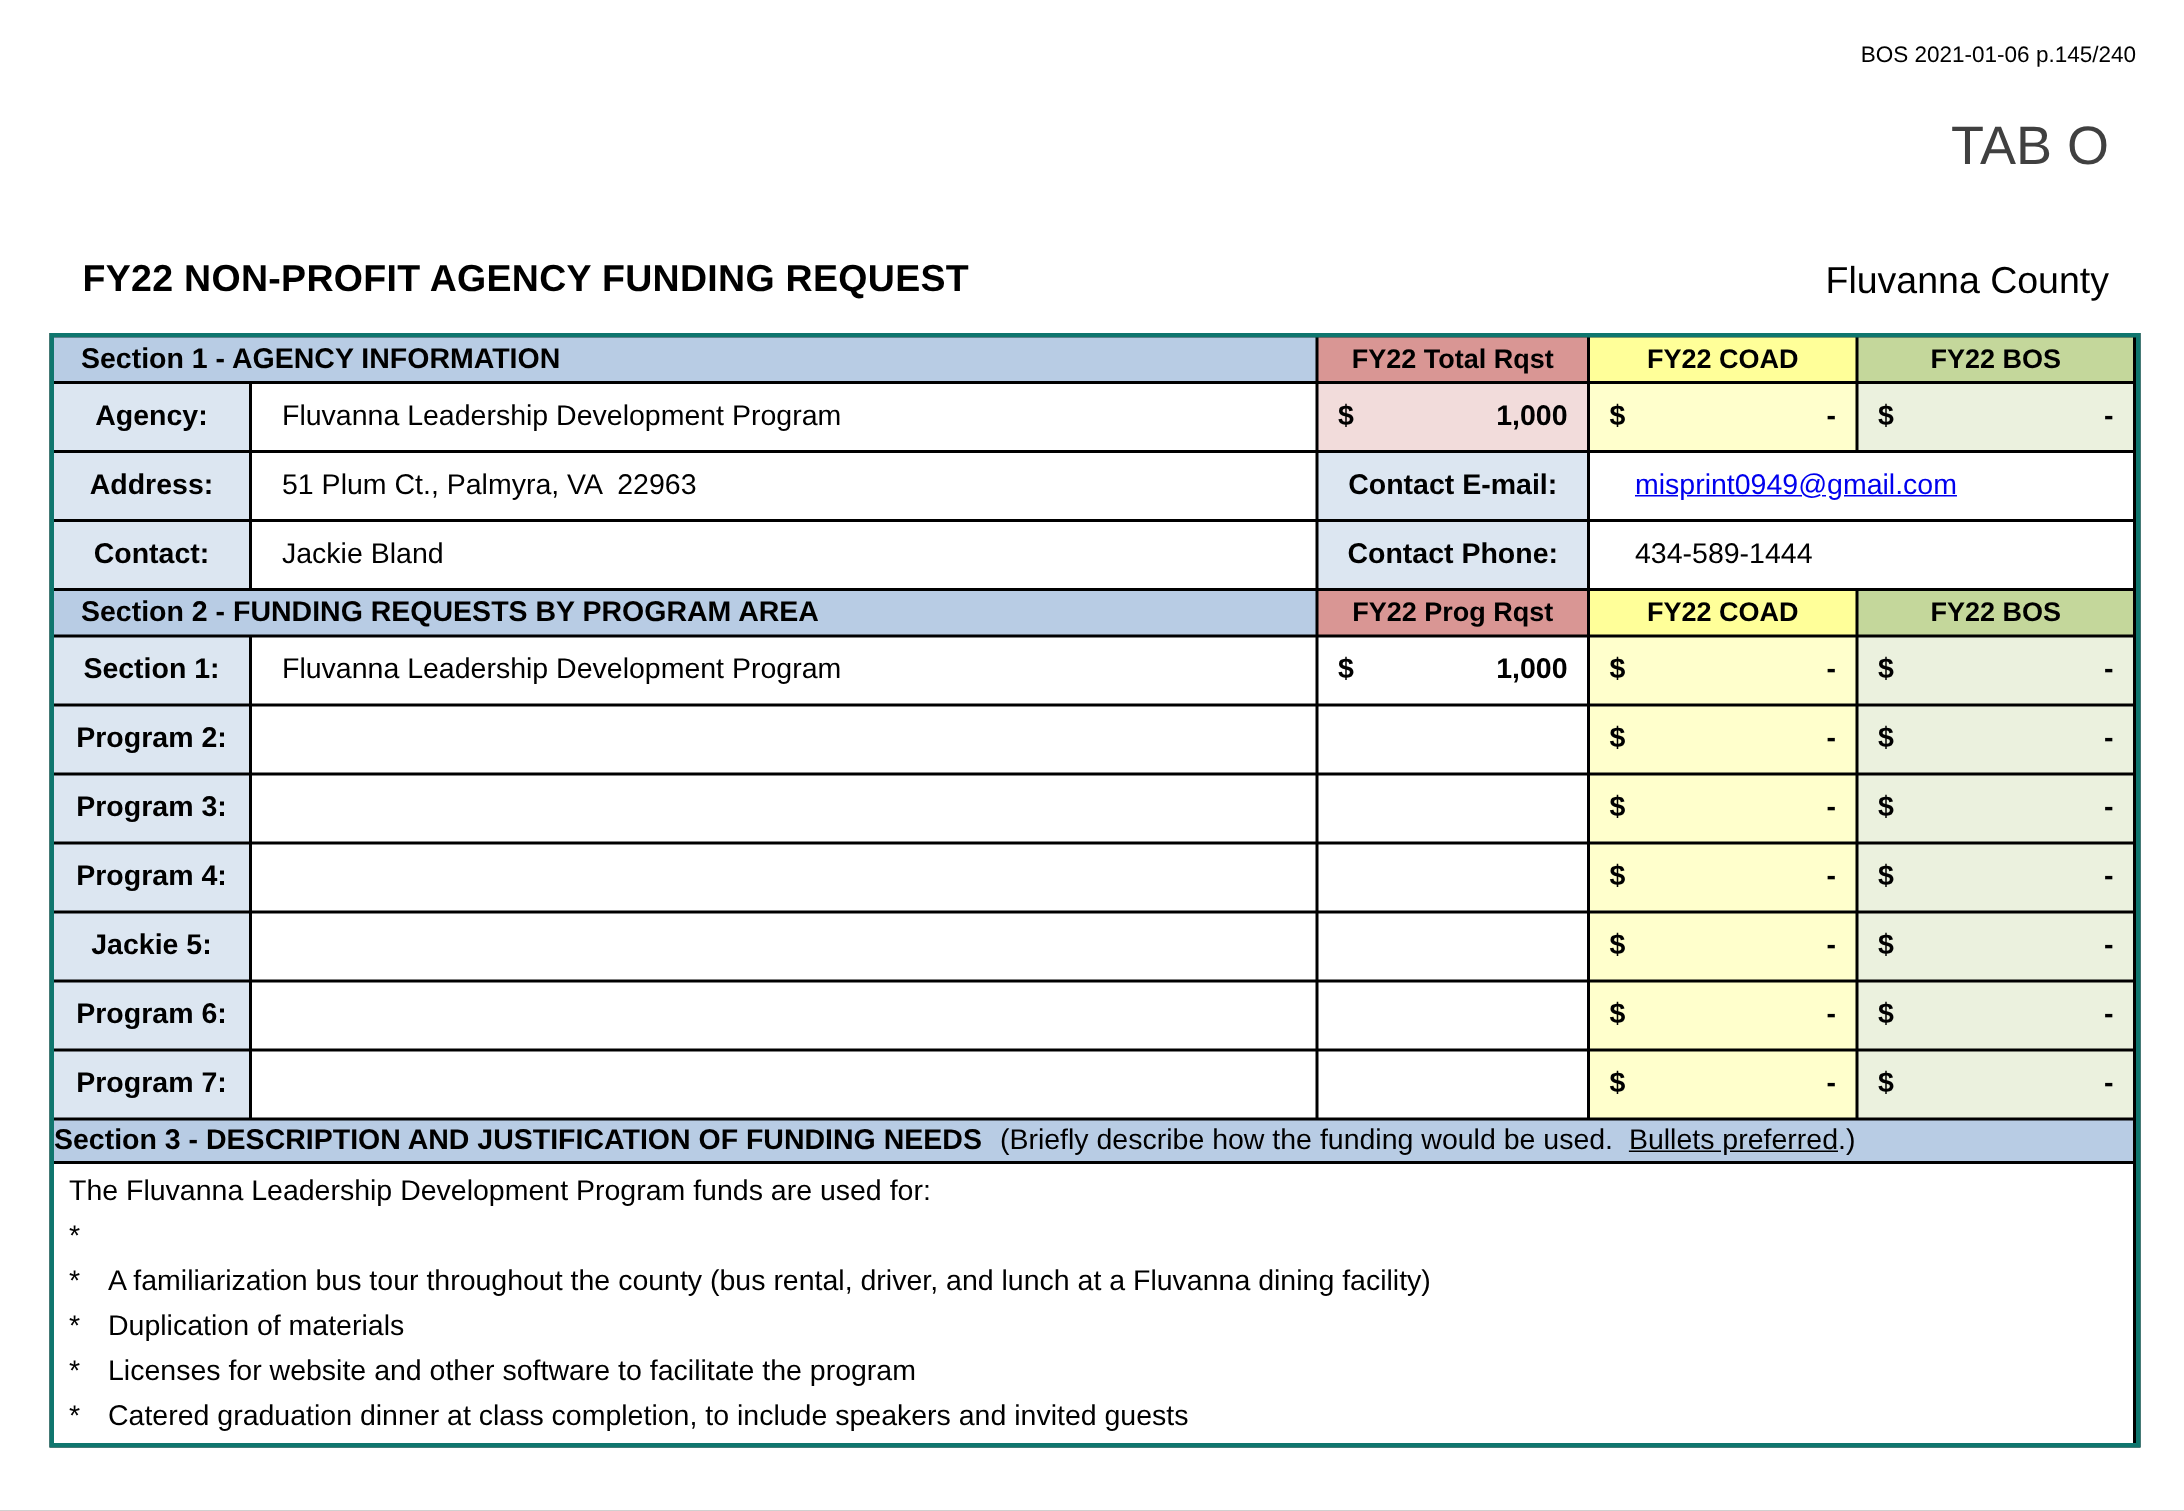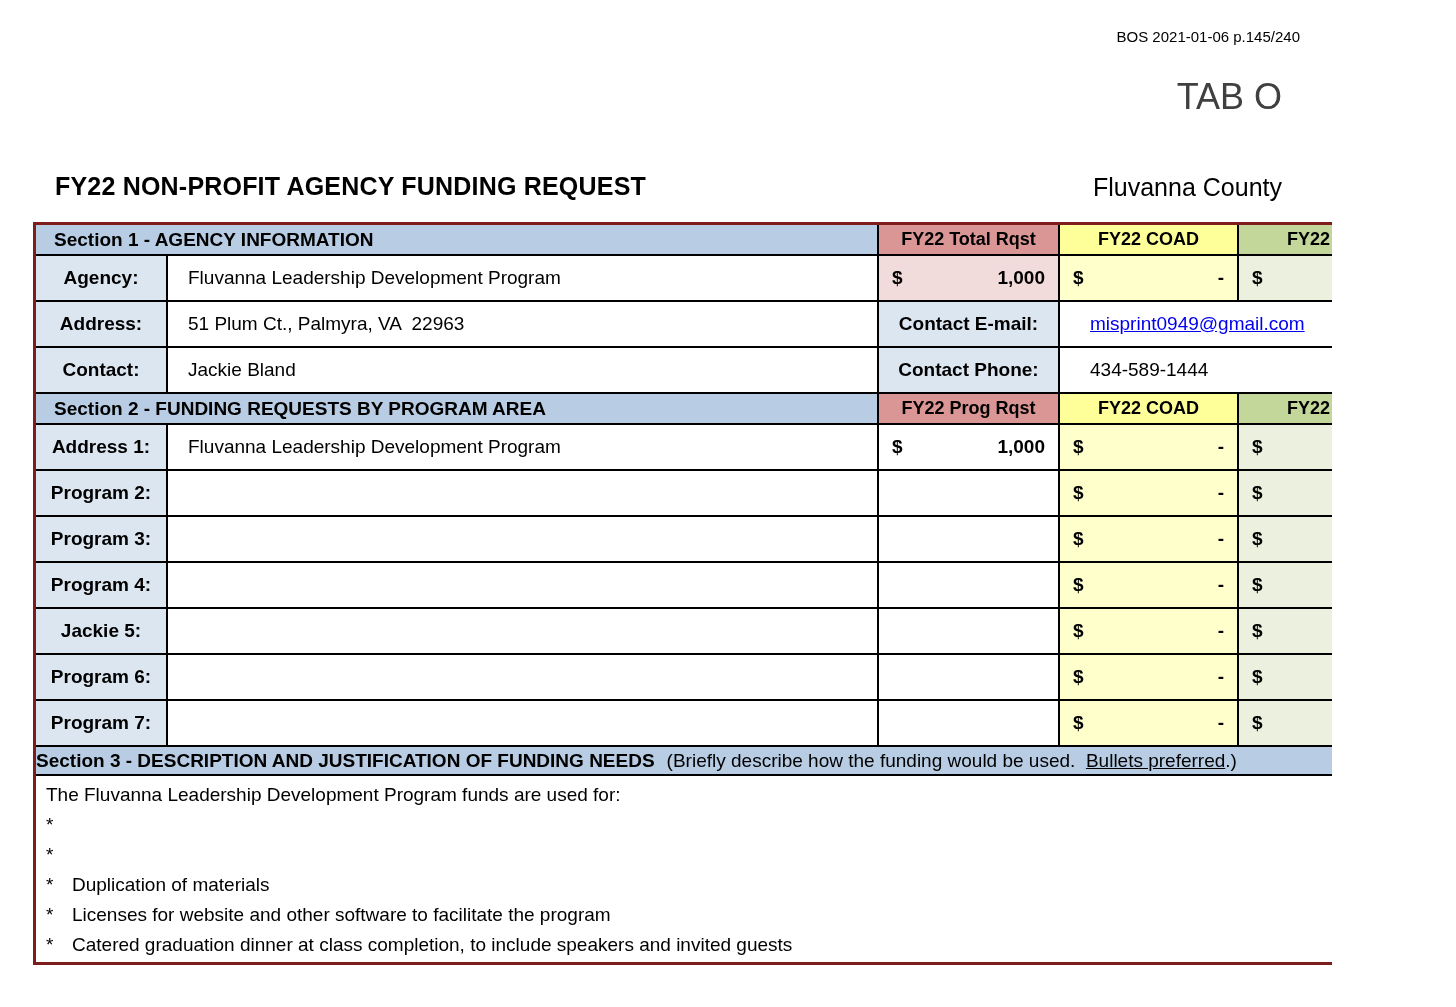--- a/index.html
+++ b/index.html
@@ -1,20 +1,20 @@
 <!DOCTYPE html>
 <html><head>
 <meta charset="utf-8">
 <style>
   * { box-sizing: border-box; }
   html, body { margin: 0; padding: 0; background: #ffffff; }
   body { font-family: "Liberation Sans", sans-serif; color: #000; }
   .page {
     position: relative;
-    width: 1332px;
+    width: 1456px;
     height: 1007px;
     background: #fff;
     overflow: hidden;
   }
   .doc-ref {
     position: absolute;
     top: 28px;
     right: 32px;
     font-size: 15px;
     color: #000;
@@ -44,21 +44,21 @@
   .form-table {
     position: absolute;
     left: 33px;
     top: 222px;
     width: 1394px;
     display: grid;
     grid-template-columns: 130px 709px 179px 177px 183px;
     grid-template-rows: 29px 44px 44px 44px 29px repeat(7, 44px) 27px 186px;
     gap: 2px;
     background: #000;
-    border: 3px solid #7f1d1d;
+    border: 3px solid #0f766e;
   }
   .cell {
     background: #fff;
     display: flex;
     align-items: center;
     font-size: 19px;
     overflow: hidden;
   }
   .sec-hdr {
     grid-column: 1 / span 2;
@@ -161,21 +161,21 @@
     <div class="cell label-cell">Contact:</div>
     <div class="cell value-cell">Jackie Bland</div>
     <div class="cell label-cell">Contact Phone:</div>
     <div class="cell value-cell indent-more span-2">434-589-1444</div>
 
     <div class="cell sec-hdr">Section 2 - FUNDING REQUESTS BY PROGRAM AREA</div>
     <div class="cell col-hdr hdr-pink">FY22 Prog Rqst</div>
     <div class="cell col-hdr hdr-yellow">FY22 COAD</div>
     <div class="cell col-hdr hdr-green">FY22 BOS</div>
 
-  <div class="cell label-cell">Address 1:</div>
+  <div class="cell label-cell">Section 1:</div>
   <div class="cell value-cell">Fluvanna Leadership Development Program</div>
   <div class="cell money-cell">
     <span>$</span>
     <span>1,000</span>
   </div>
   <div class="cell money-cell bg-yellow-light">
     <span>$</span>
     <span>-</span>
   </div>
   <div class="cell money-cell bg-green-light">
@@ -278,20 +278,21 @@
       <div class="desc-line">
         <span>The Fluvanna Leadership Development Program funds are used for:</span>
       </div>
       <div id="bullet-lines">
   <div class="desc-line">
     <span class="bullet-marker">*</span>
   </div>
 
   <div class="desc-line">
     <span class="bullet-marker">*</span>
+    <span>A familiarization bus tour throughout the county (bus rental, driver, and lunch at a Fluvanna dining facility)</span>
   </div>
 
   <div class="desc-line">
     <span class="bullet-marker">*</span>
     <span>Duplication of materials</span>
   </div>
 
   <div class="desc-line">
     <span class="bullet-marker">*</span>
     <span>Licenses for website and other software to facilitate the program</span>

